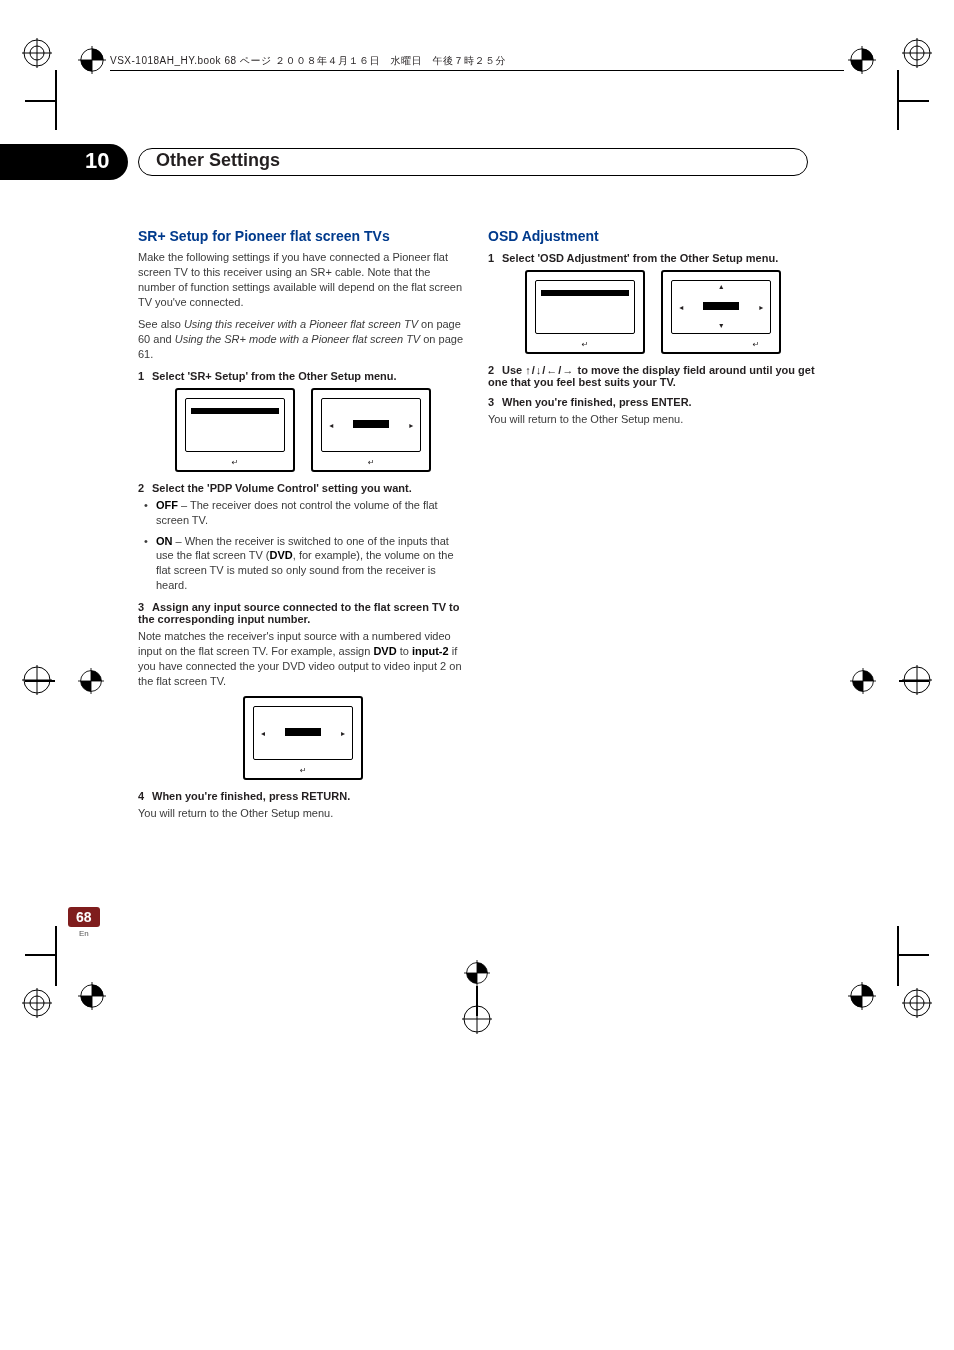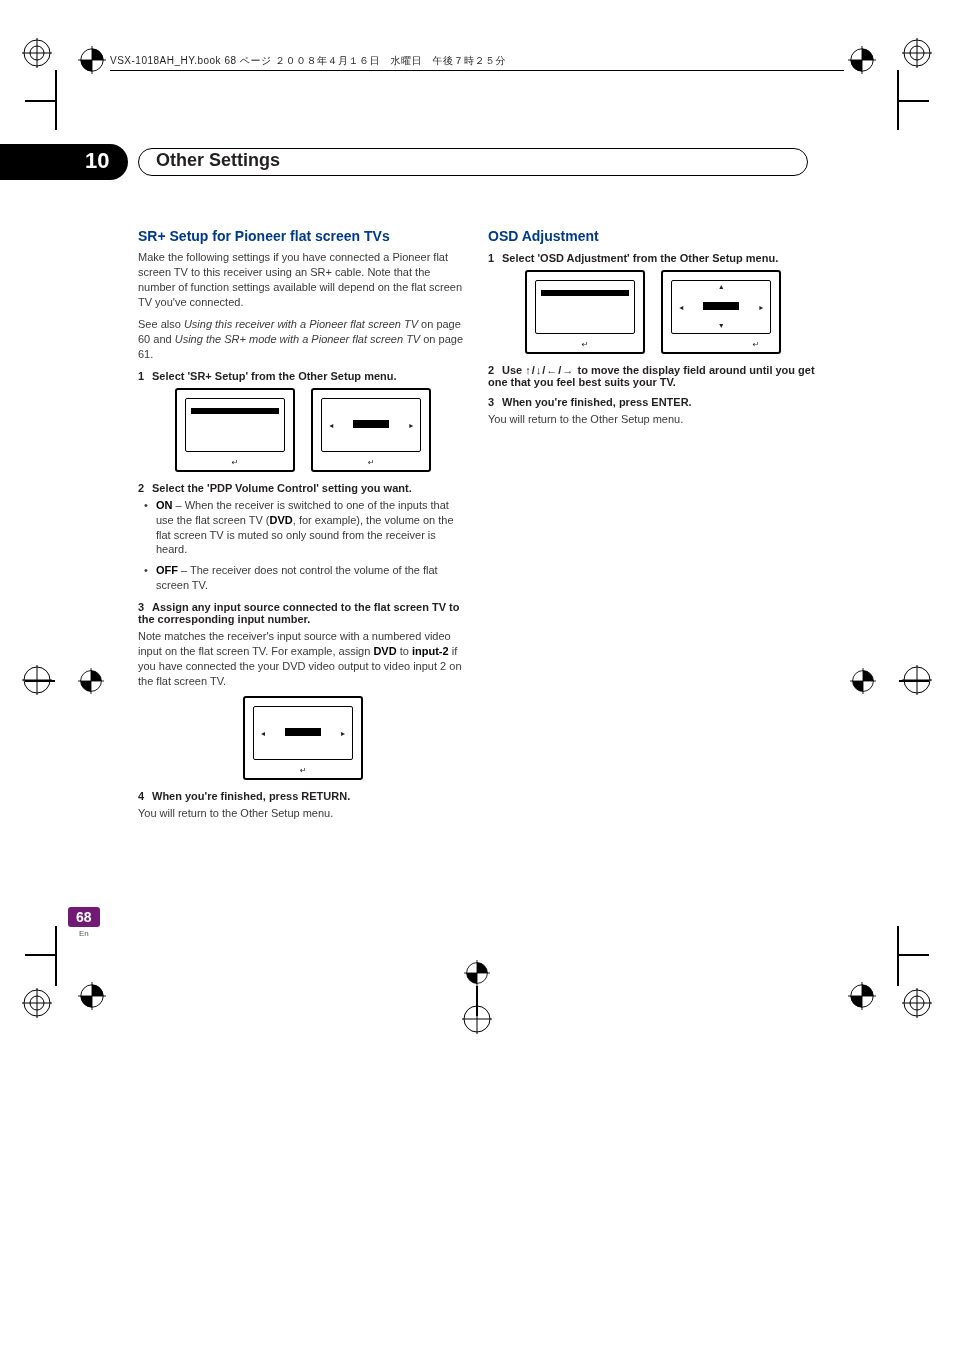--- a/index.html
+++ b/index.html
@@ -72,21 +72,21 @@
   .tvbox .bar { position: absolute; left: 14px; right: 14px; top: 24px; height: 10px; background: #000; }
   .tvbox .smallbar { position: absolute; left: 40px; right: 40px; top: 30px; height: 8px; background: #000; }
   .tvbox .arrow-l { position: absolute; left: 16px; top: 31px; font-size: 8px; }
   .tvbox .arrow-r { position: absolute; right: 16px; top: 31px; font-size: 8px; }
   .tvbox .arrow-u { position: absolute; left: 50%; top: 10px; transform: translateX(-50%); font-size: 8px; }
   .tvbox .arrow-d { position: absolute; left: 50%; bottom: 22px; transform: translateX(-50%); font-size: 8px; }
   .tvbox .retb { position: absolute; bottom: 3px; right: 20px; font-size: 8px; }
 
   
   .pgwrap { position: absolute; left: 68px; bottom: 118px; text-align: center; }
-  .pgnum { background: #701a75; color: #fff; font-weight: bold; font-size: 14px; padding: 2px 8px; border-radius: 3px; display: inline-block; }
+  .pgnum { background: #7f1d1d; color: #fff; font-weight: bold; font-size: 14px; padding: 2px 8px; border-radius: 3px; display: inline-block; }
   .pglang { font-size: 8px; color: #555; margin-top: 2px; }
 
 </style>
 </head>
 <body>
 
 <div class="page">
 
   <div class="reg-bar left-h"></div>
   <div class="reg-bar left-v"></div>
@@ -203,22 +203,22 @@
           <div class="inner"></div>
           <div class="smallbar"></div>
           <div class="arrow-l">◂</div>
           <div class="arrow-r">▸</div>
           <div class="ret">↵</div>
         </div>
       </div>
 
       <p class="step"><span class="n">2</span><span>Select the 'PDP Volume Control' setting you want.</span></p>
       <ul class="bullets">
+        <li><span class="b">OFF</span><span> – The receiver does not control the volume of the flat screen TV.</span></li>
         <li><span class="b">ON</span><span> – When the receiver is switched to one of the inputs that use the flat screen TV (</span><span class="b">DVD</span><span>, for example), the volume on the flat screen TV is muted so only sound from the receiver is heard.</span></li>
-        <li><span class="b">OFF</span><span> – The receiver does not control the volume of the flat screen TV.</span></li>
       </ul>
 
       <p class="step"><span class="n">3</span><span>Assign any input source connected to the flat screen TV to the corresponding input number.</span></p>
       <p class="body">
         <span>Note matches the receiver's input source with a numbered video input on the flat screen TV. For example, assign </span><span class="b">DVD</span><span> to </span><span class="b">input-2</span><span> if you have connected the your DVD video output to video input 2 on the flat screen TV.</span>
       </p>
 
       <div class="figrow">
         <div class="tvbox">
           <div class="inner"></div>

